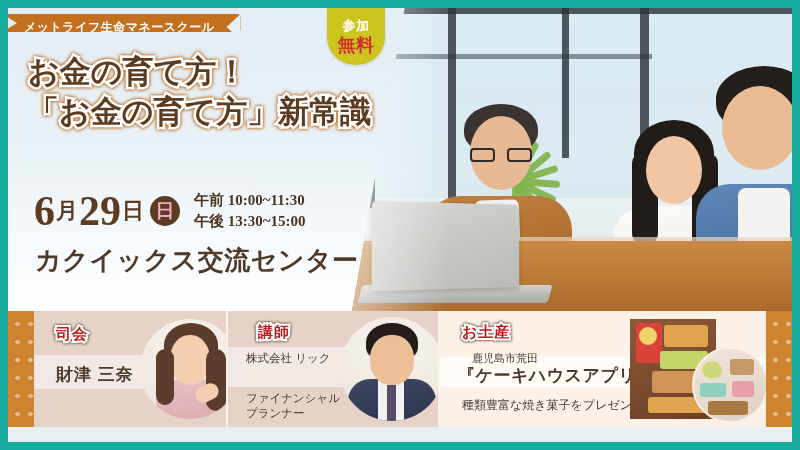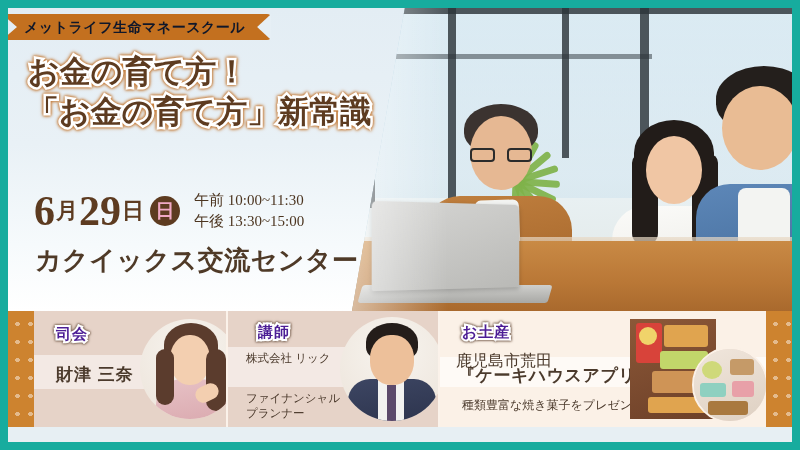--- a/index.html
+++ b/index.html
@@ -163,25 +163,25 @@
     position:absolute; inset:0;
     background:
       linear-gradient(90deg, rgba(255,255,255,.55), rgba(255,255,255,0) 22%);
     pointer-events:none;
   }
 
   
   .ribbon {
     position: absolute;
     left: 0; top: 6px;
-    height: 26px;
+    height: 18px;
     padding: 0 26px 0 16px;
     background: #c3701f;
-    color: #0f172a;
-    font-size: 14px;
+    color: #ffffff;
+    font-size: 12px;
     line-height: 26px;
     letter-spacing: .5px;
     font-weight: 700;
     white-space: nowrap;
     -webkit-clip-path: polygon(0 0, 100% 0, 100% 100%, 0 100%, 0 80%, 9px 50%, 0 20%);
     clip-path: polygon(0 0, 100% 0, 100% 100%, 0 100%, 0 80%, 9px 50%, 0 20%);
     border-radius: 0 4px 4px 0;
   }
   .ribbon::after {
     content: "";
@@ -256,21 +256,21 @@
     font-size: 19px;
     font-weight: 700;
     display: flex; align-items: center; justify-content: center;
     margin-left: 5px;
   }
   .times {
     margin-left: 14px;
     font-family: "Liberation Serif","DejaVu Serif", serif;
     color: #4c3520;
   }
-  .times div { font-size: 15px; line-height: 21px; font-weight: 400; }
+  .times div { font-size: 15px; line-height: 21px; font-weight: 700; }
 
   
   .venue {
     position: absolute;
     left: 27px; top: 238px;
   }
   .v1 {
     font-family: "Liberation Serif","DejaVu Serif", serif;
     font-size: 26px; font-weight: 700; color: #4f3a27;
     line-height: 30px; letter-spacing: .5px;
@@ -310,21 +310,21 @@
   .panel.p-c { left: 432px; width: 326px; background: #fbf1e7; }
   .divider {
     position: absolute; top: 0; width: 2px; height: 116px;
     background: #fbf2ea;
   }
 
   .tag {
     position: absolute;
     font-size: 15px;
     font-weight: 900;
-    color: #4c1d95;
+    color: #b91c1c;
     letter-spacing: 1px;
     -webkit-text-stroke: 4px #ffffff;
     paint-order: stroke fill;
     filter: drop-shadow(0 0 1px #7b6352) drop-shadow(0 0 1px #7b6352);
   }
   .nameband {
     position: absolute;
     left: 0; width: 100%;
     background: rgba(255,255,255,.5);
   }
@@ -422,20 +422,24 @@
         <div class="laptop-base"></div>
         <div class="laptop-screen"></div>
 
         <div class="photo-fade"></div>
       </div>
 
       <div class="ribbon">
         <span>メットライフ生命マネースクール</span>
       </div>
 
+      <div class="badge">
+        <div class="b1">参加</div>
+        <div class="b2">無料</div>
+      </div>
 
       <div class="headline">
         <div class="hl">お金の育て方！</div>
         <div class="hl">「お金の育て方」新常識</div>
       </div>
 
       <div class="daterow">
         <span class="dnum">6</span>
         <span class="dsm">月</span>
         <span class="dnum">29</span>
@@ -487,21 +491,21 @@
             <div style="position:absolute;left:26px;top:6px;width:52px;height:38px;background:#241d1a;border-radius:50% 50% 36% 36%;"></div>
             <div style="position:absolute;left:30px;top:18px;width:44px;height:50px;background:#edc09a;border-radius:46%;"></div>
           </div>
         </div>
       </div>
       <div class="divider" style="left:430px;"></div>
 
       <div class="panel p-c">
         <div class="nameband" style="top:46px;height:30px;background:rgba(255,255,255,.62);"></div>
         <div class="tag" style="left:22px;top:12px;font-family:Liberation Mono, monospace;">お土産</div>
-        <div class="ptxt" style="left:16px;top:40px;font-size:16px;">鹿児島市荒田</div>
+        <div class="ptxt" style="left:32px;top:40px;font-size:11px;">鹿児島市荒田</div>
         <div class="ptxt" style="left:18px;top:53px;font-size:17px;font-weight:700;letter-spacing:.5px;">『ケーキハウスアプリコット』</div>
         <div class="ptxt" style="left:22px;top:86px;font-size:12px;">種類豊富な焼き菓子をプレゼント</div>
 
         <div class="sv-rect" style="left:190px;top:8px;width:86px;height:100px;">
           <div style="position:absolute;inset:0;background:linear-gradient(160deg,#8c5838,#6d4028);"></div>
           <div style="position:absolute;left:6px;top:4px;width:26px;height:40px;background:#d8433a;border-radius:3px;"></div>
           <div style="position:absolute;left:9px;top:8px;width:18px;height:18px;background:#f0d36a;border-radius:50%;"></div>
           <div class="cake" style="left:34px;top:6px;width:44px;height:22px;background:#e0a44f;"></div>
           <div class="cake" style="left:30px;top:32px;width:48px;height:18px;background:#c2d66a;"></div>
           <div class="cake" style="left:22px;top:52px;width:56px;height:22px;background:#cf9456;"></div>

